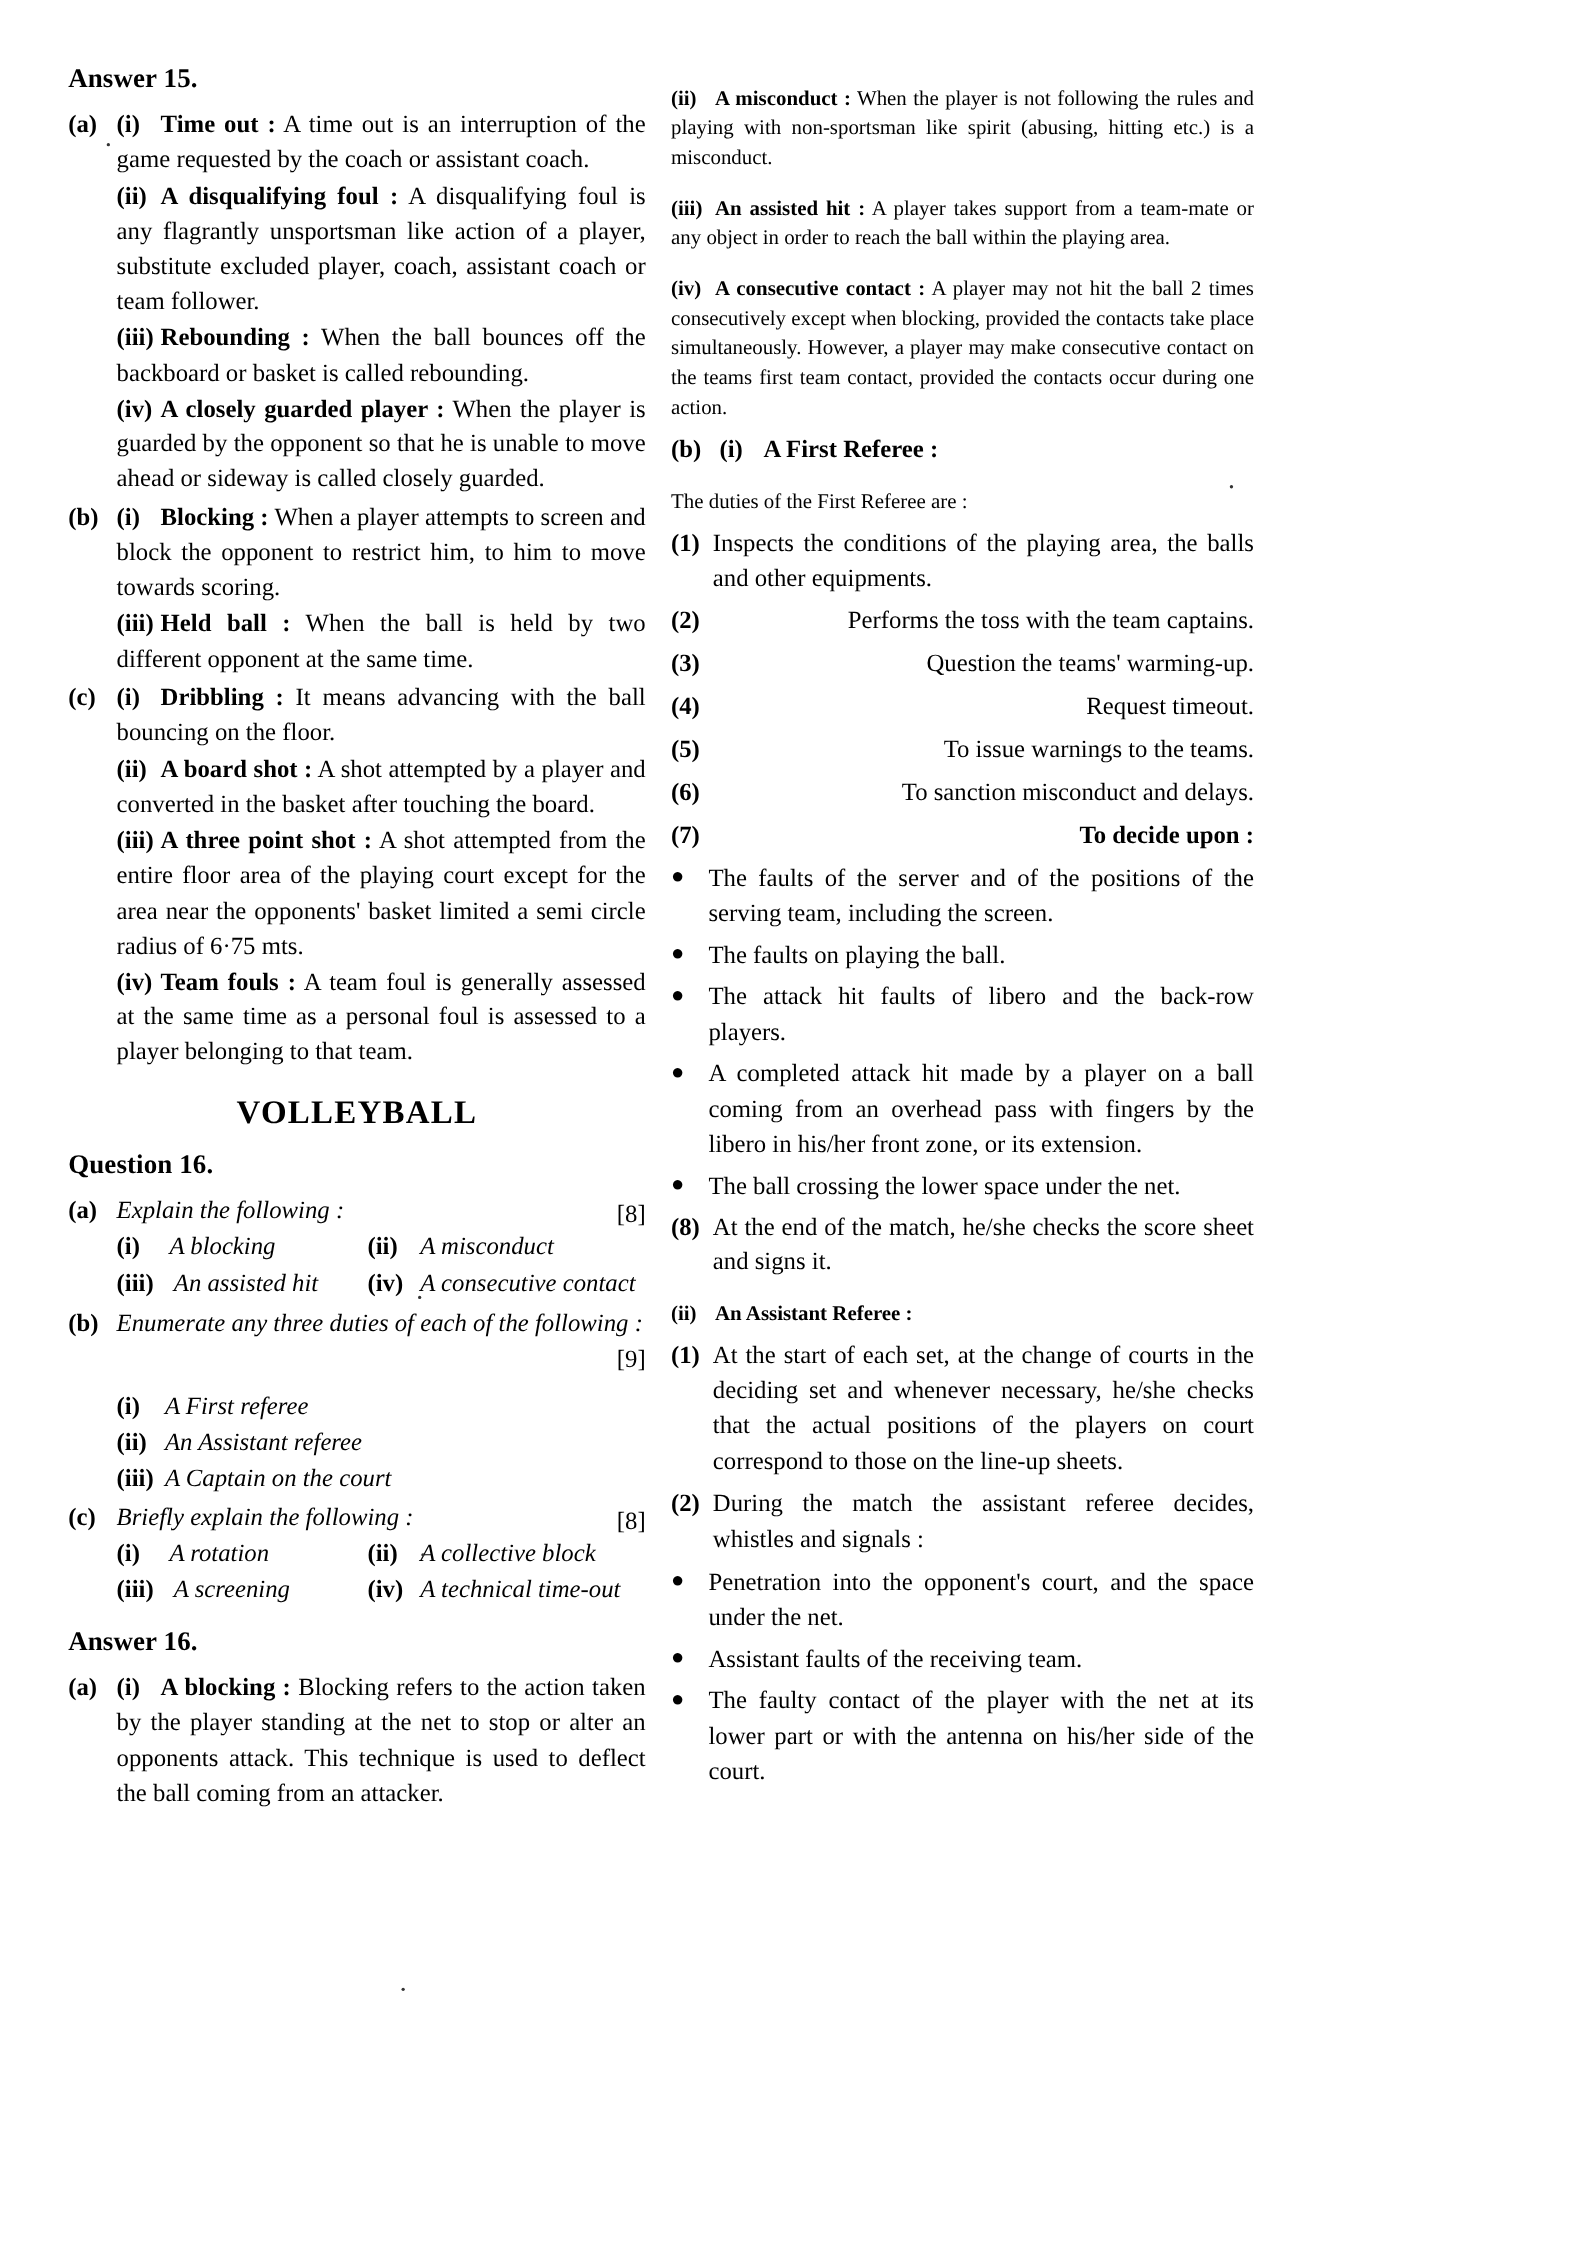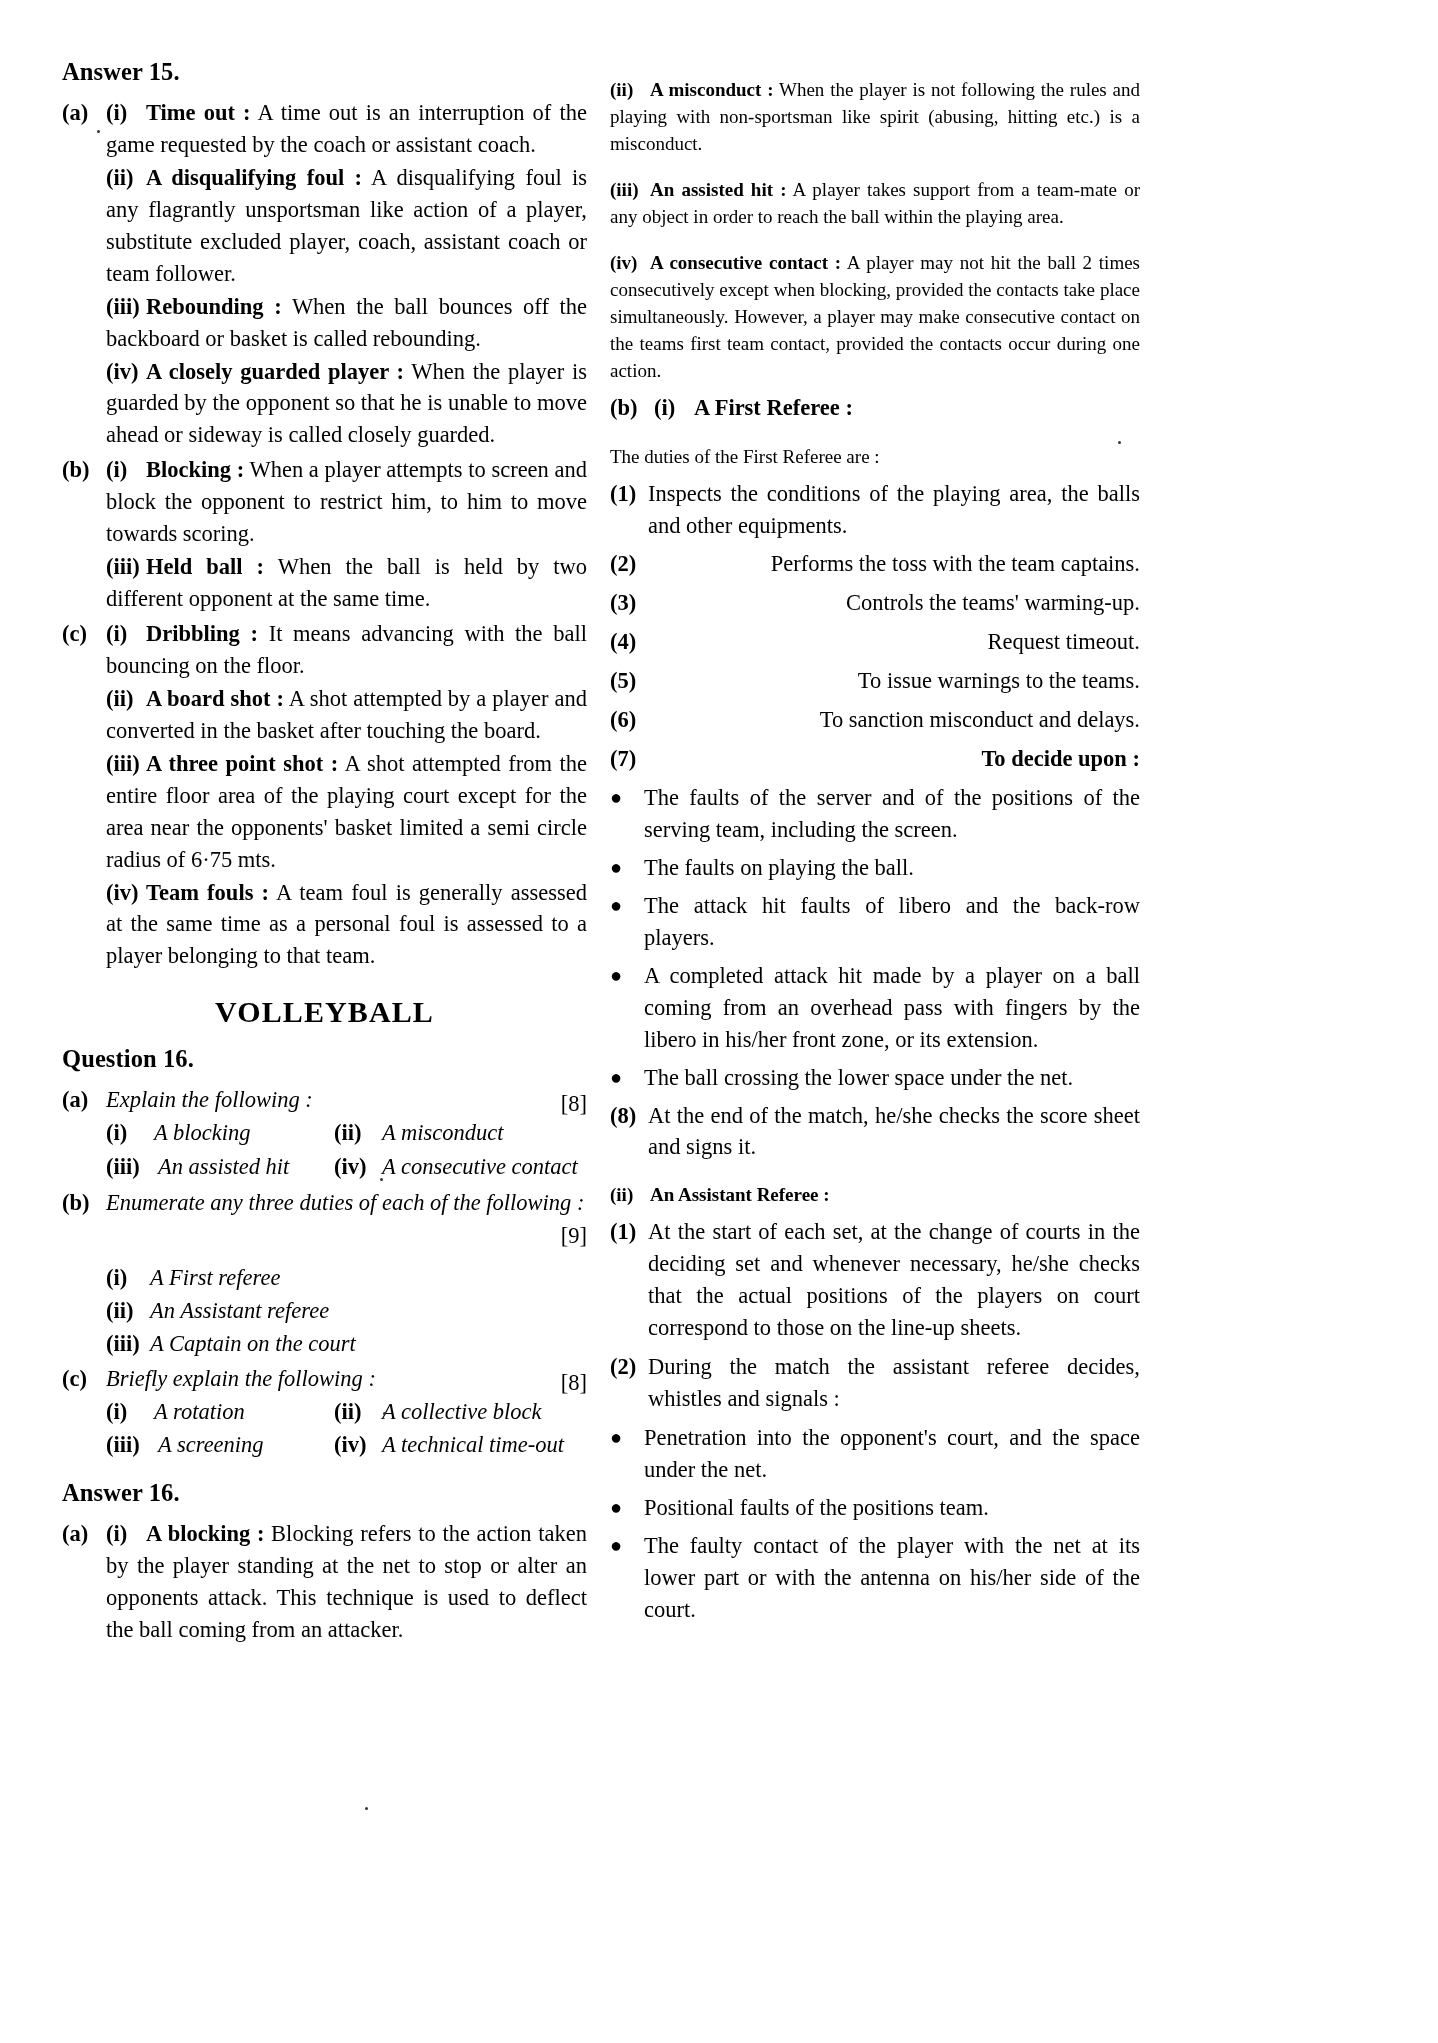--- a/index.html
+++ b/index.html
@@ -311,21 +311,21 @@
     <div class="num">
       <span class="n">(1)</span>
       <span class="t j">Inspects the conditions of the playing area, the balls and other equipments.</span>
     </div>
     <div class="num">
       <span class="n">(2)</span>
       <span class="t">Performs the toss with the team captains.</span>
     </div>
     <div class="num">
       <span class="n">(3)</span>
-      <span class="t">Controls the teams' warming-up.</span>
+      <span class="t">Question the teams' warming-up.</span>
     </div>
     <div class="num">
       <span class="n">(4)</span>
       <span class="t">Request timeout.</span>
     </div>
     <div class="num">
       <span class="n">(5)</span>
       <span class="t">To issue warnings to the teams.</span>
     </div>
     <div class="num">
@@ -373,21 +373,21 @@
       <span class="n">(2)</span>
       <span class="t j">During the match the assistant referee decides, whistles and signals :</span>
     </div>
 
     <div class="bul">
       <span class="d">●</span>
       <span class="t">Penetration into the opponent's court, and the space under the net.</span>
     </div>
     <div class="bul">
       <span class="d">●</span>
-      <span class="t noj">Positional faults of the positions team.</span>
+      <span class="t noj">Assistant faults of the receiving team.</span>
     </div>
     <div class="bul">
       <span class="d">●</span>
       <span class="t">The faulty contact of the player with the net at its lower part or with the antenna on his/her side of the court.</span>
     </div>
 
   </div>
 
   <span class="dotmark" style="left:97px;  top:130px;"></span>
   <span class="dotmark" style="left:1118px; top:441px;"></span>

